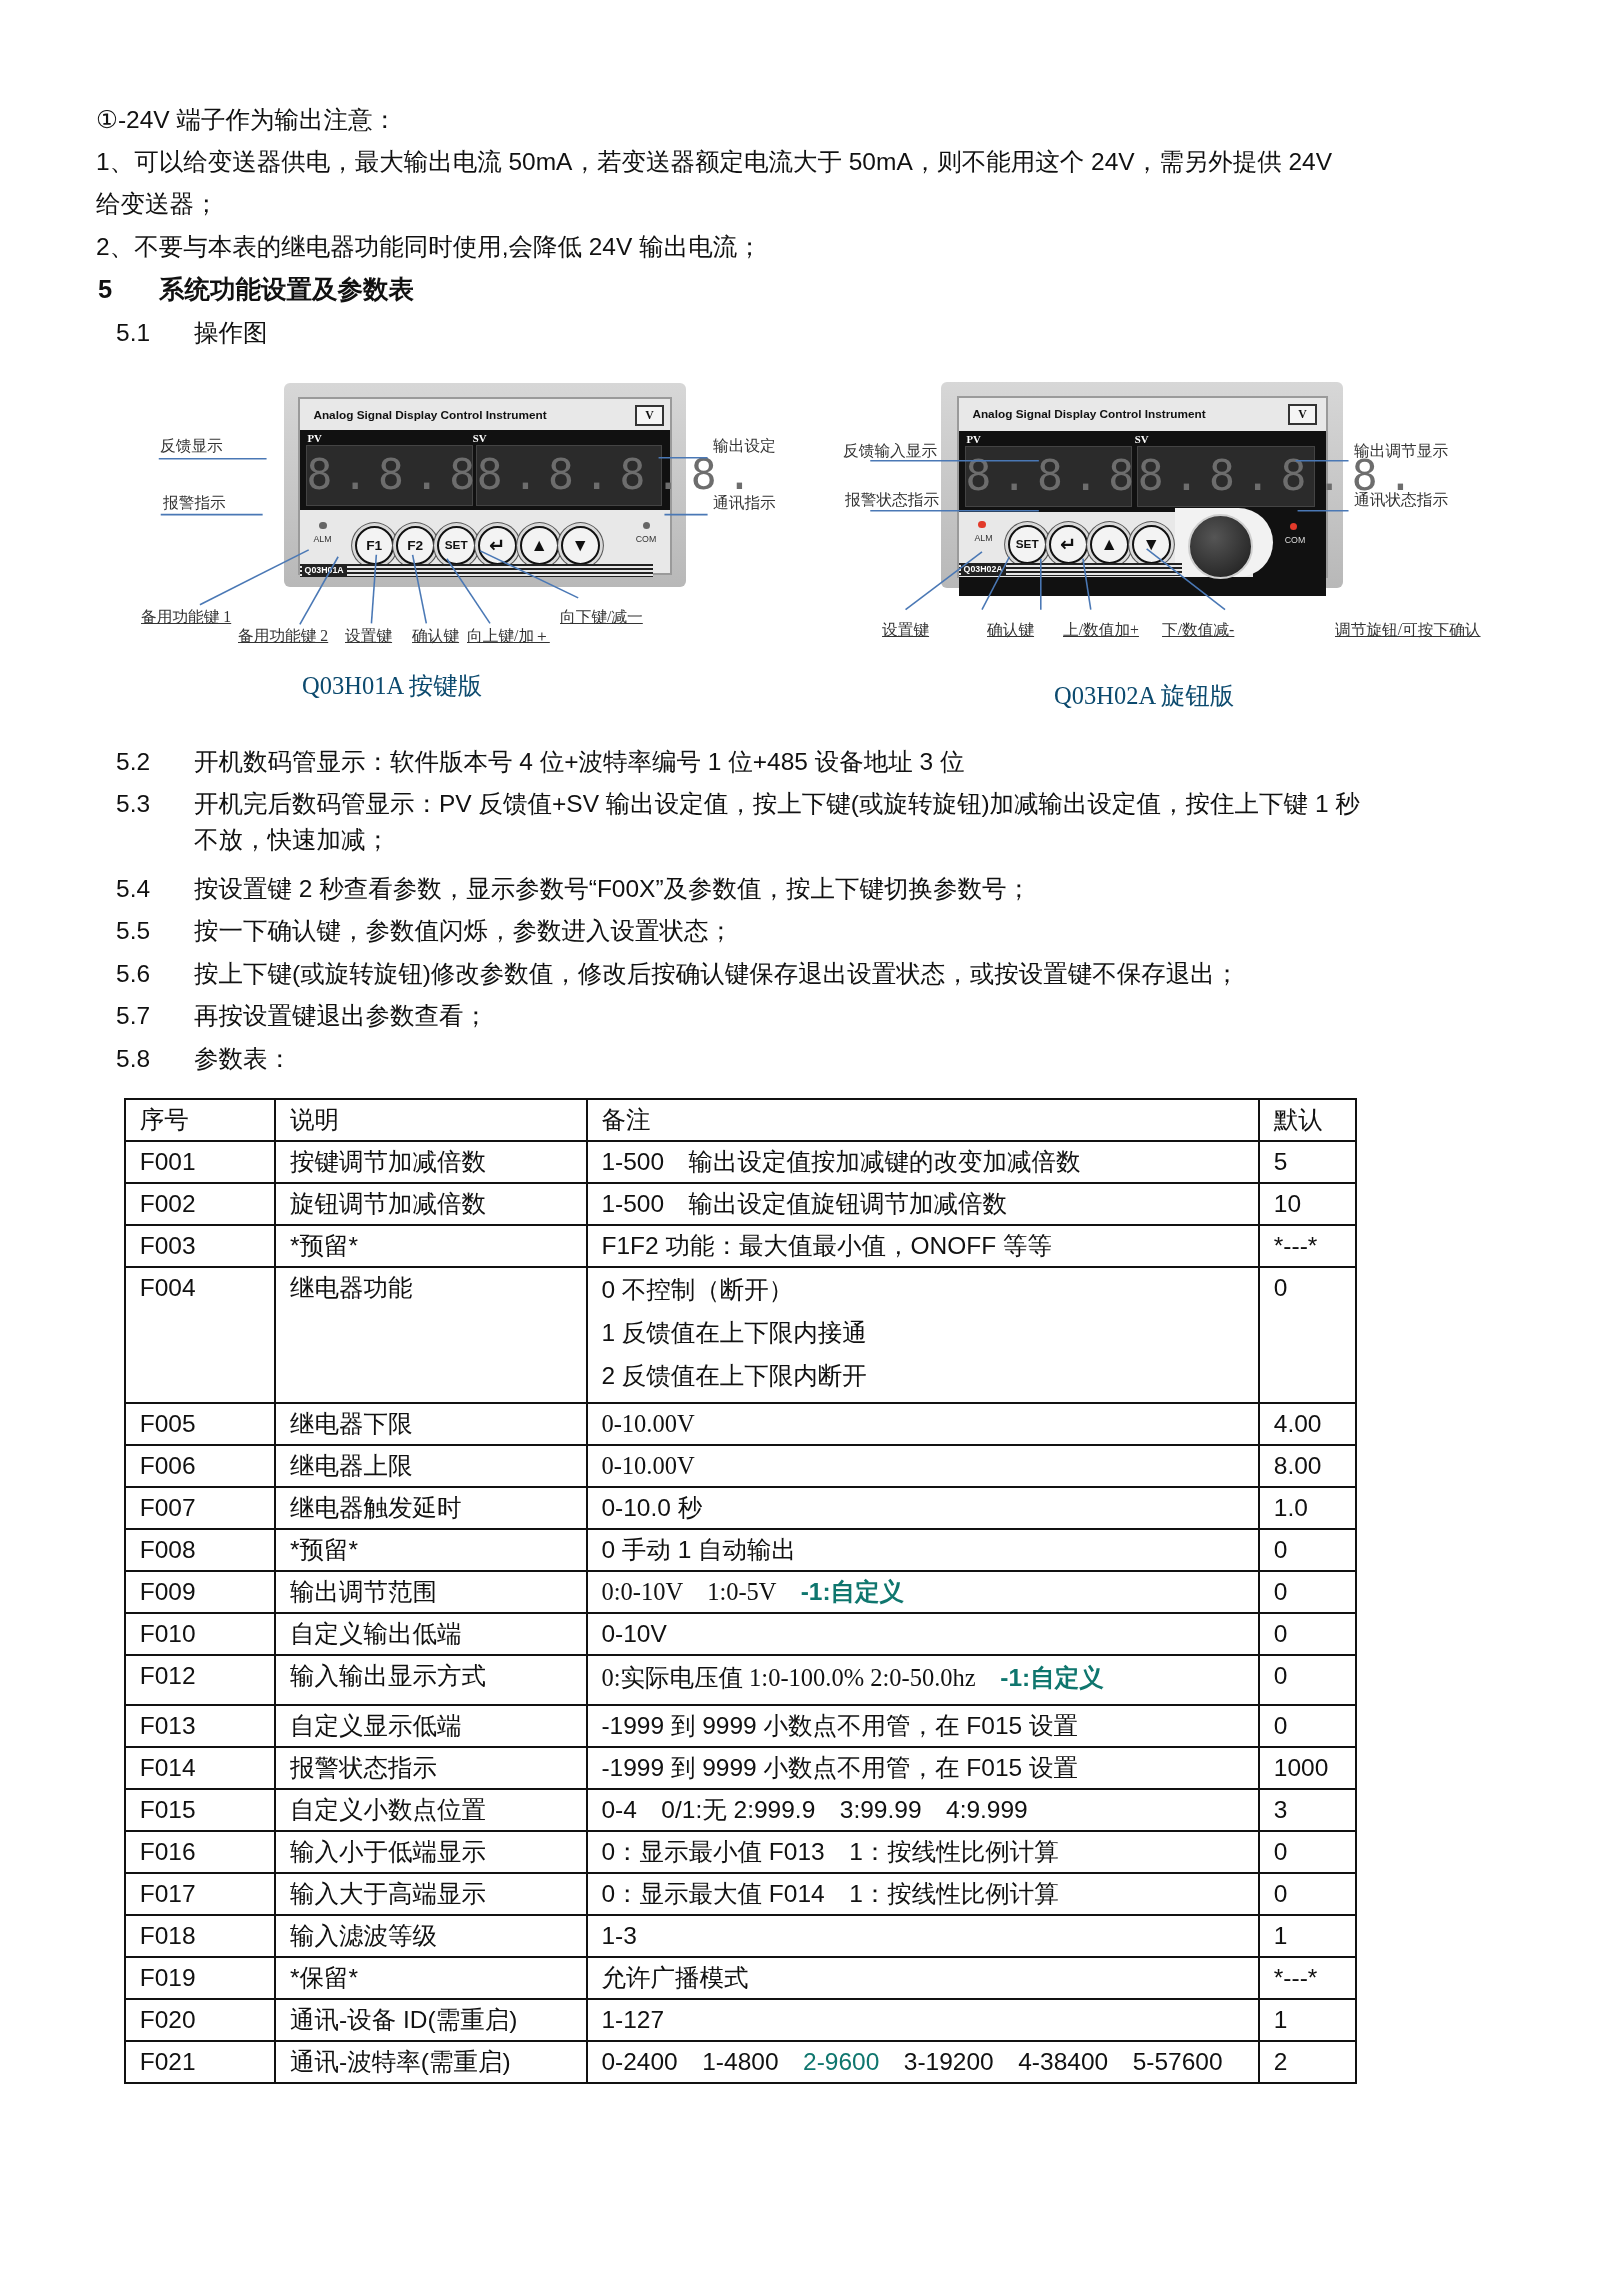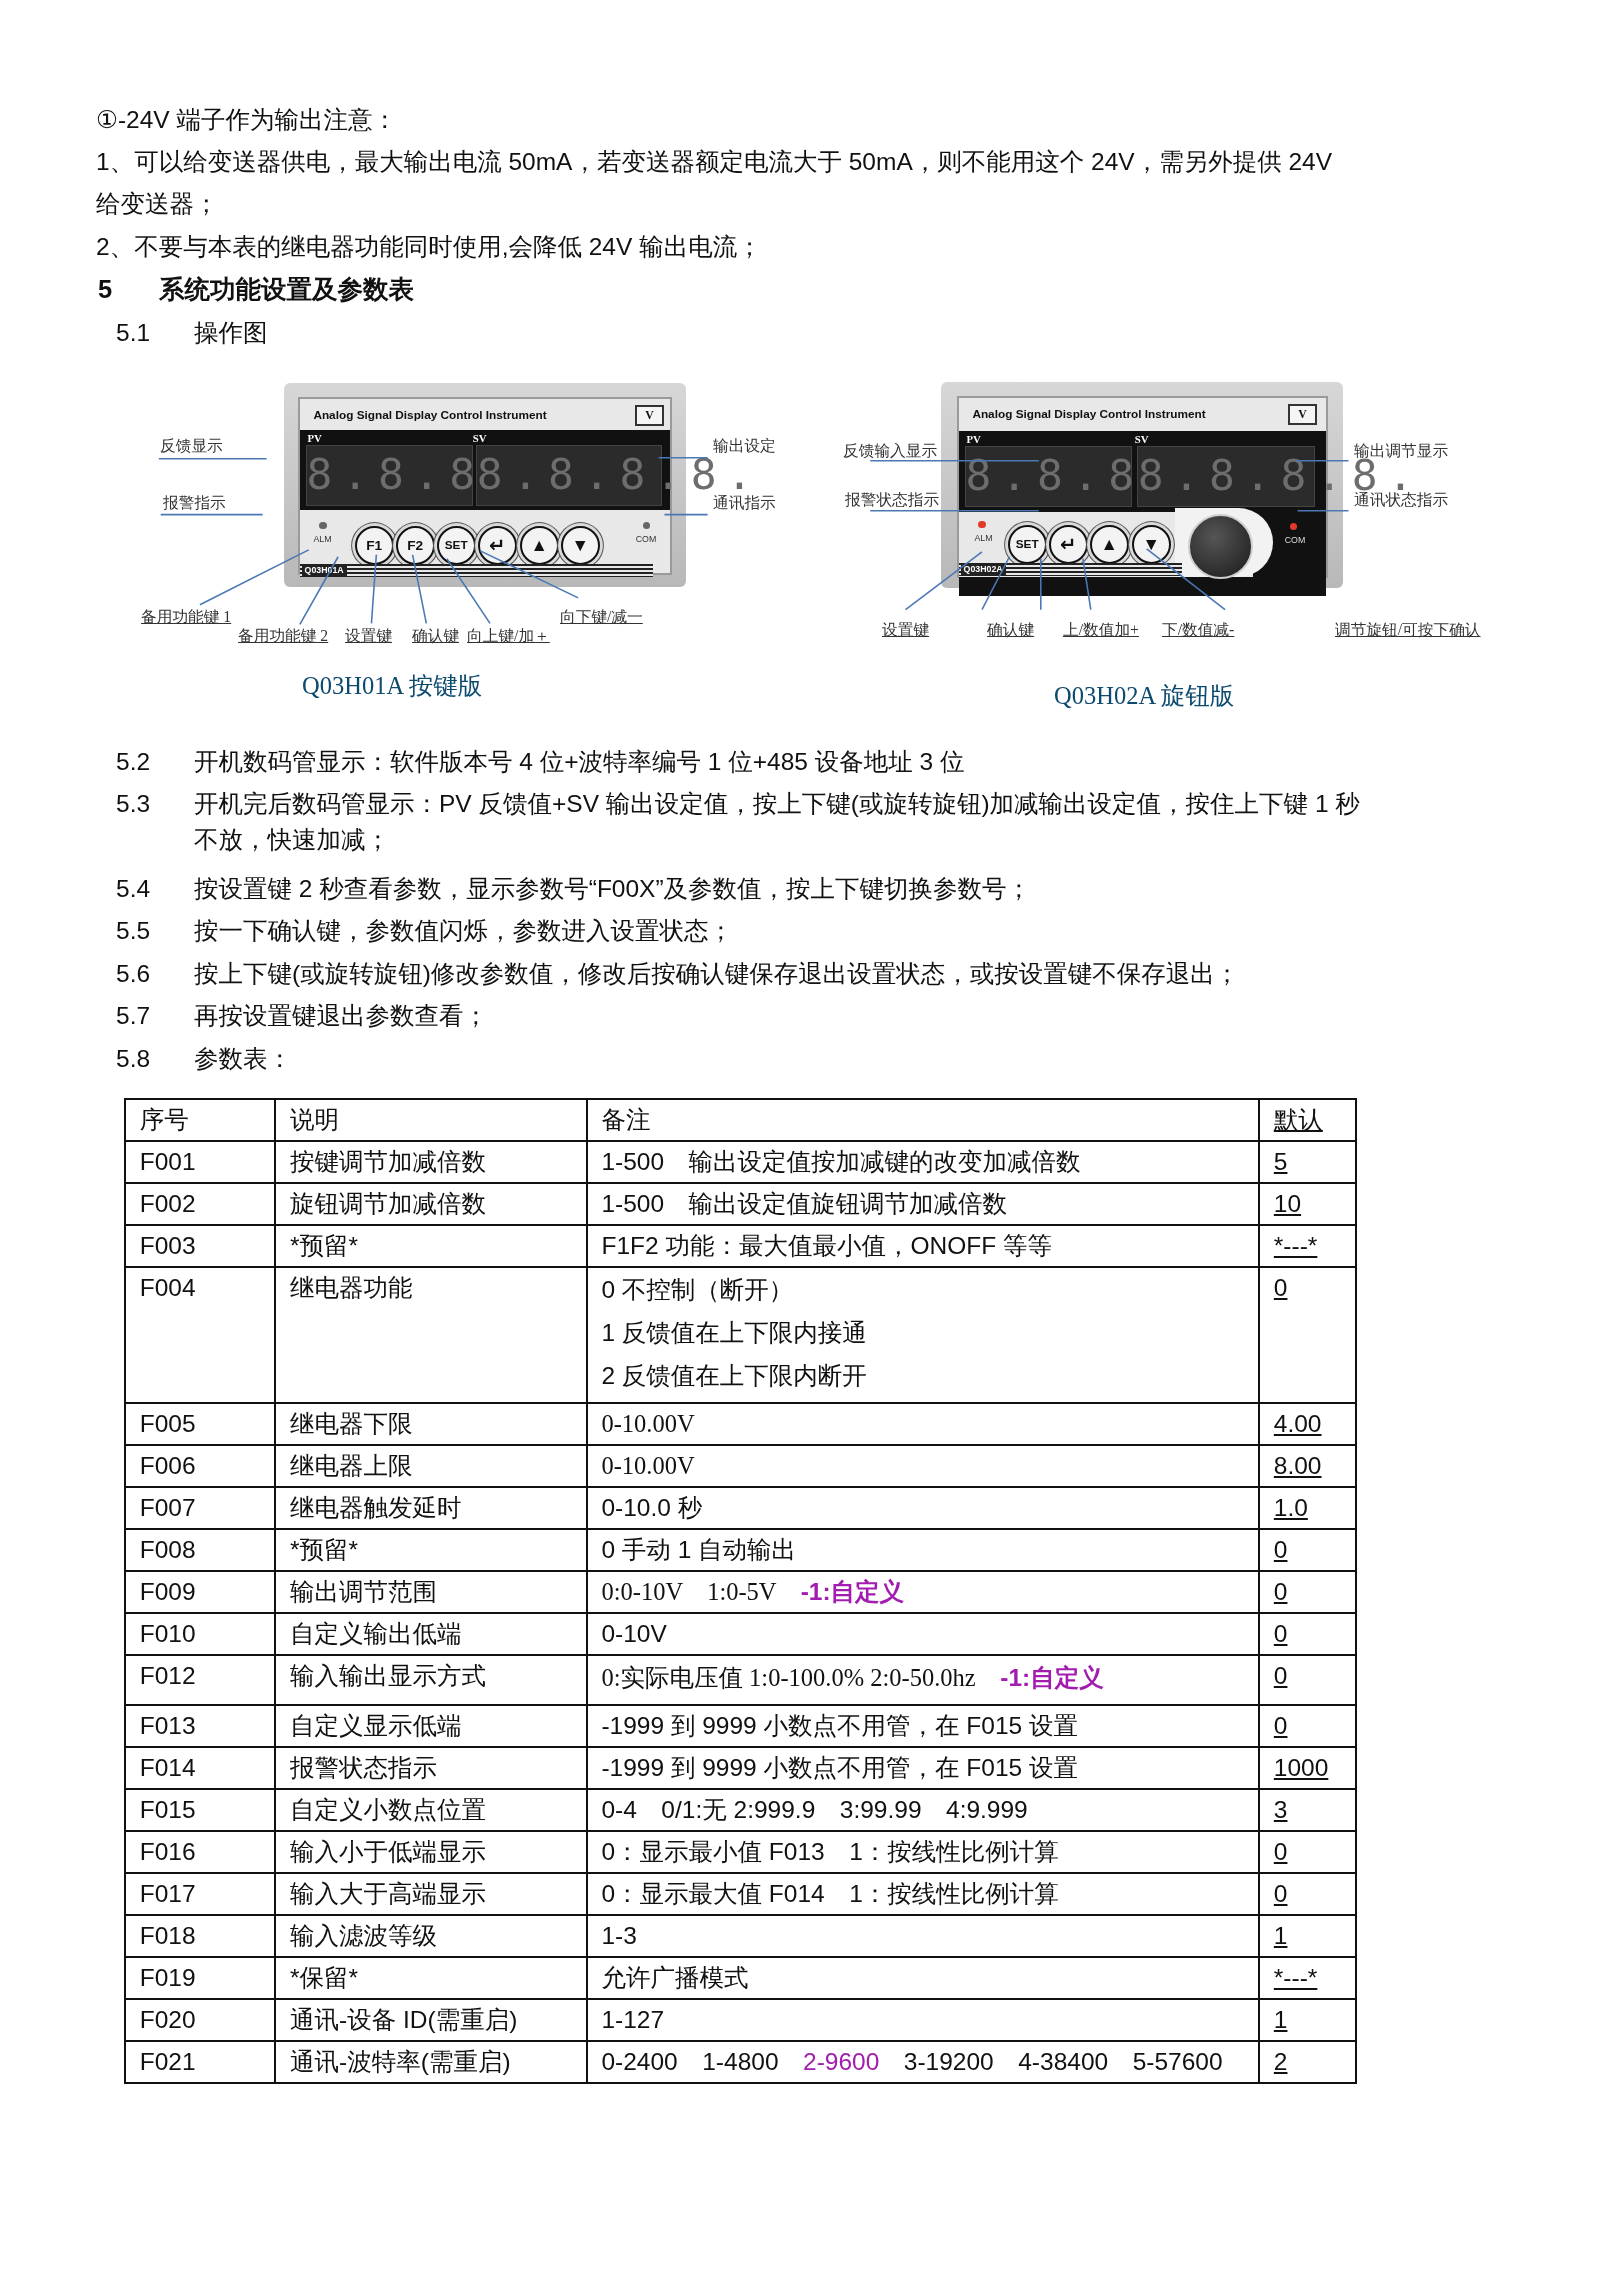--- a/index.html
+++ b/index.html
@@ -5,21 +5,21 @@
   html, body { margin: 0; padding: 0; background: #ffffff; }
   body {
     width: 1620px; height: 2292px; position: relative; overflow: hidden;
     font-family: "Liberation Sans", "DejaVu Sans", sans-serif; color: #111;
   }
   .line { position: absolute; left: 96px; font-size: 24.5px; line-height: 29px; white-space: nowrap; }
   .bold { font-weight: bold; }
   .item { position: absolute; left: 116px; font-size: 24.5px; line-height: 29px; }
   .item .num { display: inline-block; width: 78px; }
   .item .txt { display: inline-block; vertical-align: top; width: 1333px; }
-  .red { color: #a21caf; margin-top: 36px; }
+  .red { color: #0f766e; margin-top: 36px; }
   .sec5 { position: absolute; left: 98px; top: 274px; font-size: 25.5px; line-height: 31px; font-weight: bold; }
   .sec5 .n { display: inline-block; width: 61px; }
   .sub51 { position: absolute; left: 116px; top: 317px; font-size: 24.5px; line-height: 31px; }
   .sub51 .n { display: inline-block; width: 78px; }
 
   
   .device { position: absolute; background: linear-gradient(#d7d7d7, #b8b8b8); border-radius: 5.9px; }
   .faceplate { position: absolute; background: #e8e8e8; border: 2px solid #9a9a9a; }
   .dev-title { position: absolute; left: 13.7px; top: 9.8px; font-size: 11.8px; font-weight: bold; font-family: "Liberation Sans", sans-serif; }
   .unit-box { position: absolute; width: 25.5px; height: 17.6px; border: 2px solid #333; background: #f5f5f5; font-size: 11.8px; font-weight: bold; text-align: center; line-height: 17.6px; font-family: "Liberation Serif", serif; }
@@ -39,21 +39,21 @@
   .caption { position: absolute; font-family: "Liberation Serif", "DejaVu Serif", serif; font-size: 24.5px; color: #0c4a6e; white-space: nowrap; }
   svg.arrows { position: absolute; left: 0; top: 0; pointer-events: none; }
 
   
   table.params { position: absolute; left: 124px; top: 1098px; border-collapse: collapse; font-size: 24.5px; }
   table.params td { border: 2px solid #111; padding: 0 13.7px; vertical-align: top; line-height: 29px; height: 40px; }
   table.params td:first-child { border-left-width: 2px; }
   table.params .c0 { width: 121px; }
   table.params .c1 { width: 282px; }
   table.params .c2 { width: 643px; }
-  table.params .c3 { width: 67px; padding-left: 13.7px; text-decoration: underline; }
+  table.params .c3 { width: 67px; padding-left: 13.7px; }
   table.params td .inner { padding-top: 4.9px; padding-bottom: 4.9px; }
   .serif { font-family: "Liberation Serif", "DejaVu Serif", serif; }
 </style>
 </head>
 <body>
 
 <div class="line" style="top:105px;">①-24V 端子作为输出注意：</div>
 <div class="line" style="top:147px;">1、可以给变送器供电，最大输出电流 50mA，若变送器额定电流大于 50mA，则不能用这个 24V，需另外提供 24V</div>
 <div class="line" style="top:189px;">给变送器；</div>
 <div class="line" style="top:232px;">2、不要与本表的继电器功能同时使用,会降低 24V 输出电流；</div>

